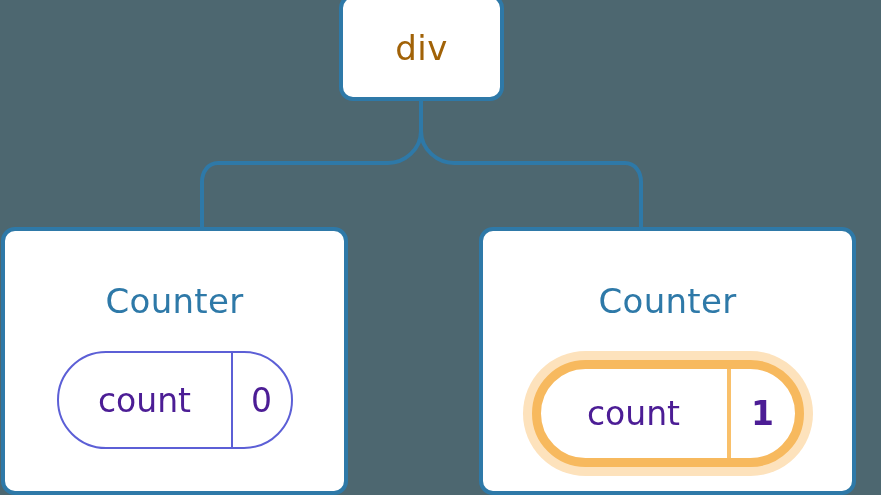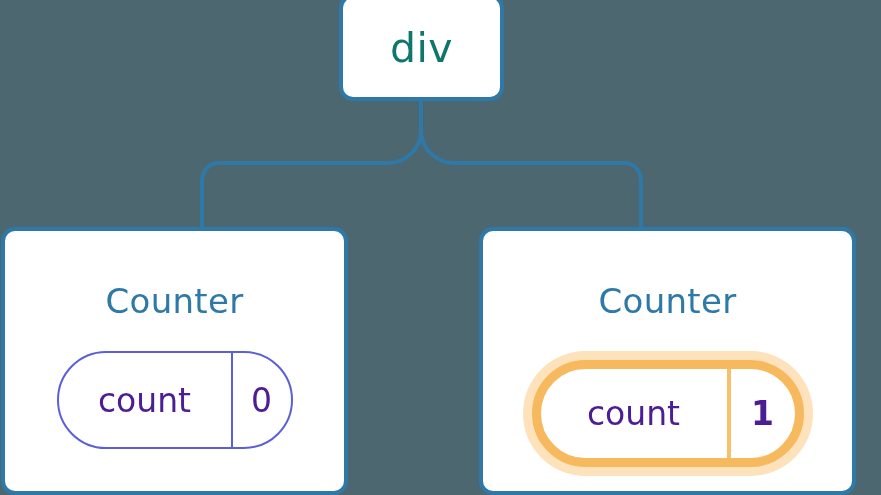--- a/index.html
+++ b/index.html
@@ -36,22 +36,22 @@
     align-items: center;
     justify-content: center;
   }
   #root-node {
     left: 339px;
     top: -6px;
     width: 165px;
     height: 107px;
   }
   #root-node .node-label {
-    font-size: 41px;
-    color: #0f766e;
+    font-size: 34px;
+    color: #a16207;
     letter-spacing: 0.5px;
     text-align: right;
   }
 
   
   .card {
     position: absolute;
     background: #ffffff;
     border: 4px solid #2e79a8;
     border-radius: 14px;

